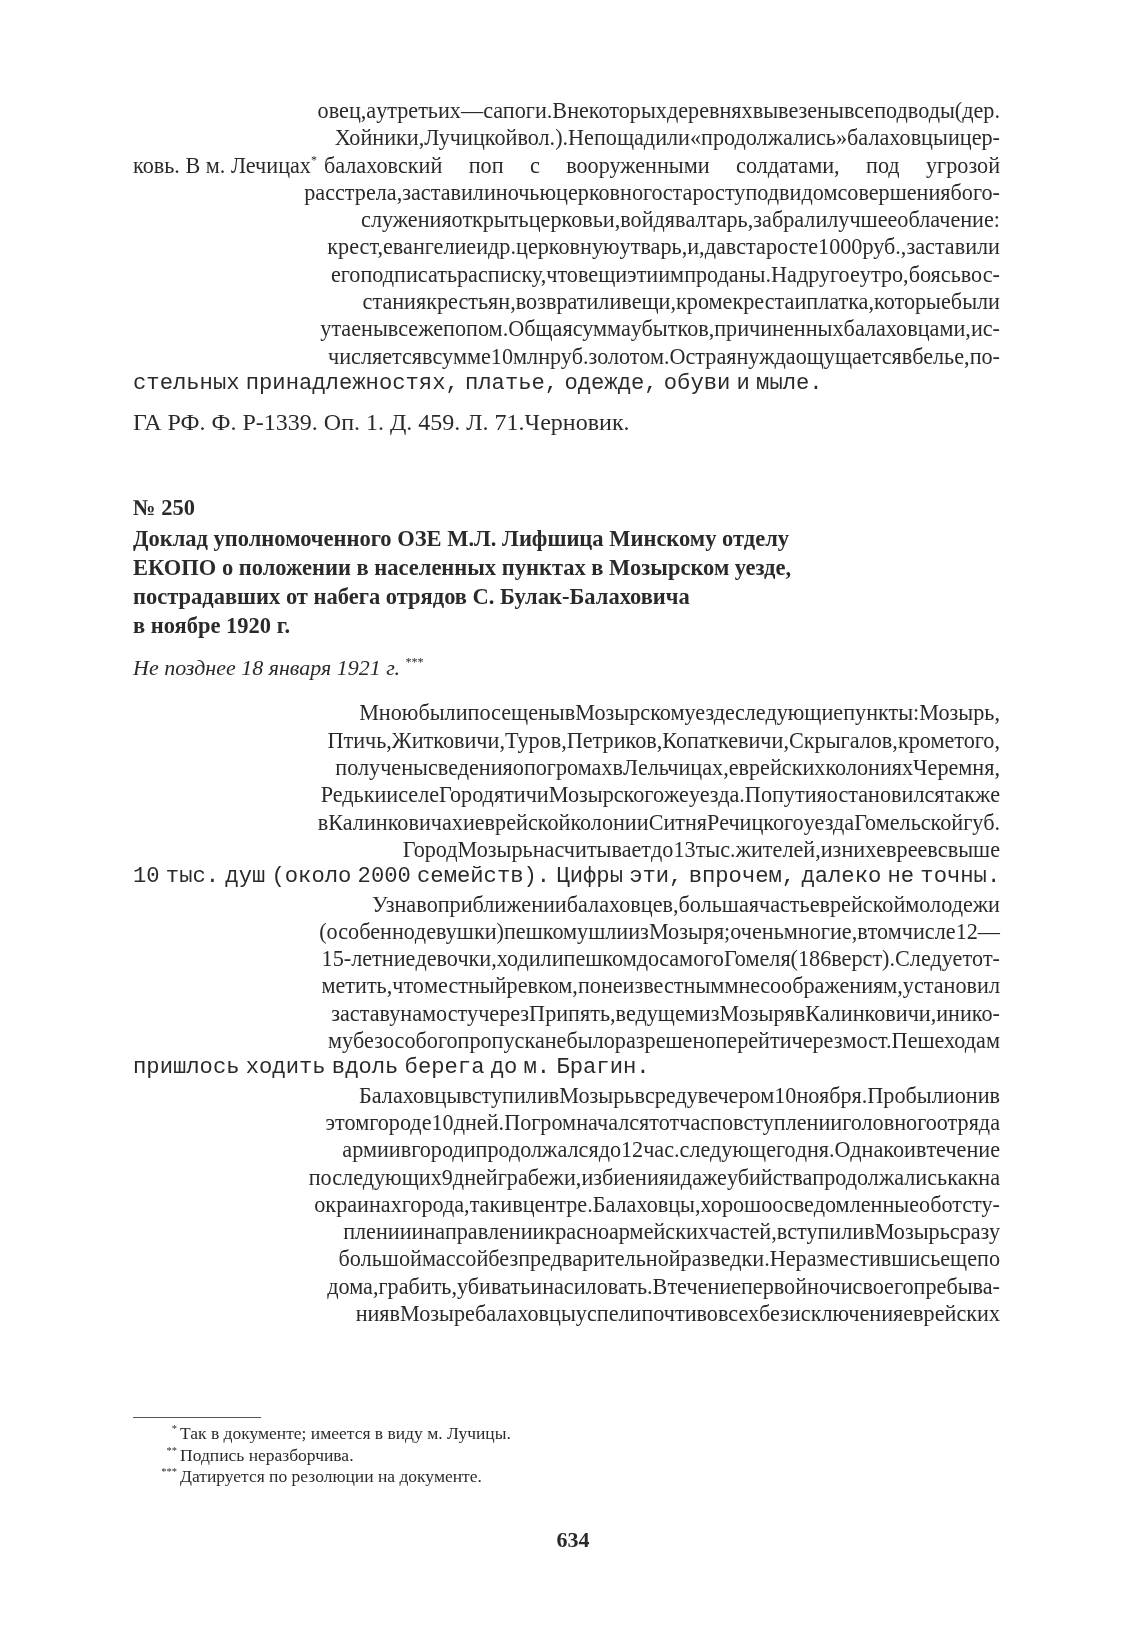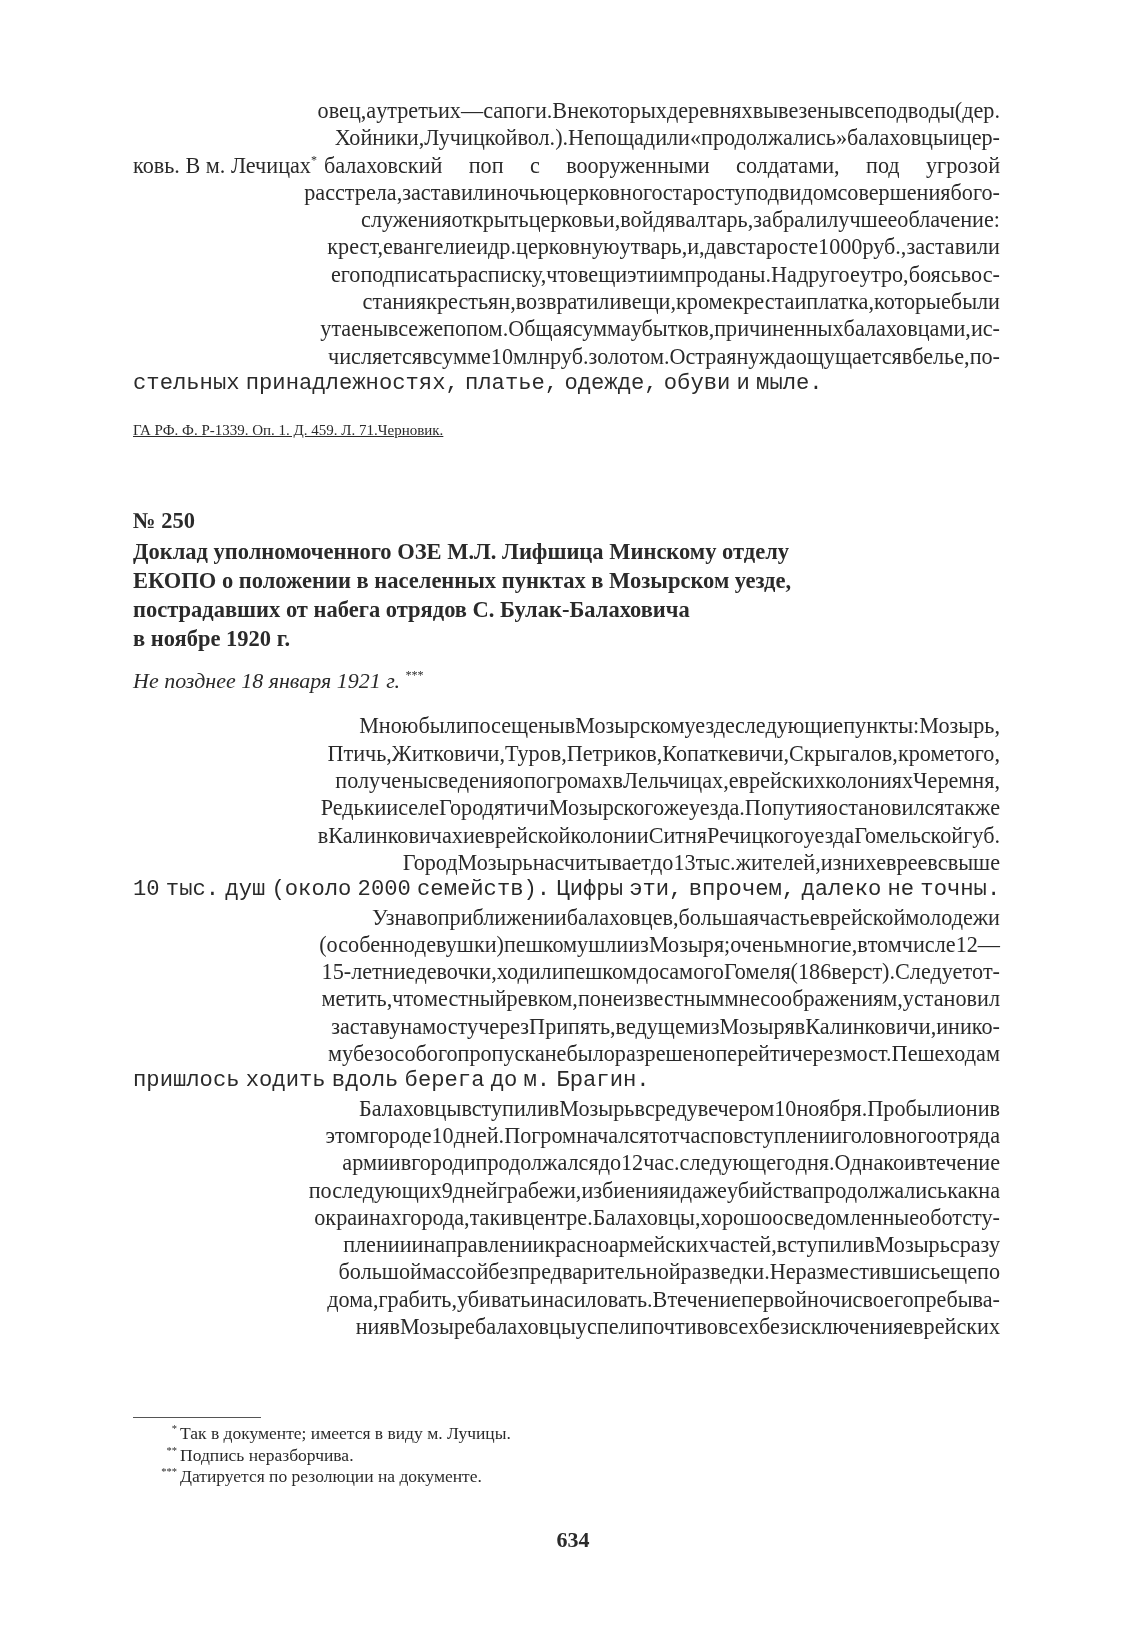--- a/index.html
+++ b/index.html
@@ -12,21 +12,21 @@
   .line {
     font-size: 22.2px; line-height: 27.3px; height: 27.3px;
     text-align: justify; text-align-last: justify; white-space: nowrap;
     display: flex; justify-content: flex-end;
   }
   .line.last { justify-content: flex-start; font-family: Liberation Mono, monospace; }
   .line.last span.w { margin-right: 0.28em; }
   .line.indent { padding-left: 34px; }
   .sup { font-size: 12px; vertical-align: 9px; line-height: 0; }
   .signature { text-align: right; font-style: italic; font-size: 22px; margin-top: 7px; height: 30px; }
-  .archive { font-size: 15px; margin-top: 25px; height: 30px; text-decoration: underline; }
+  .archive { font-size: 24px; margin-top: 12px; height: 30px; }
   .doc-number { font-weight: bold; font-size: 22.5px; margin-top: 56px; height: 30px; }
   .doc-title { font-weight: bold; font-size: 22.5px; line-height: 28.8px; }
   .date { text-align: left; font-style: italic; font-size: 22px; margin-top: 15px; height: 30px; }
   .body-text { margin-top: 14px; }
   .fn-rule { position: absolute; left: 133px; top: 1417px; width: 128px; height: 1px; background: #555; }
   .footnotes { position: absolute; left: 160px; top: 1423px; font-size: 17.5px; line-height: 21.5px; }
   .footnotes .fn { position: relative; padding-left: 20px; }
   .footnotes .mark { position: absolute; right: calc(100% - 17px); top: -5px; font-size: 10.5px; }
   .page-number { position: absolute; left: 0; width: 1146px; top: 1527px; text-align: center; font-size: 22px; font-weight: bold; }
 </style>

